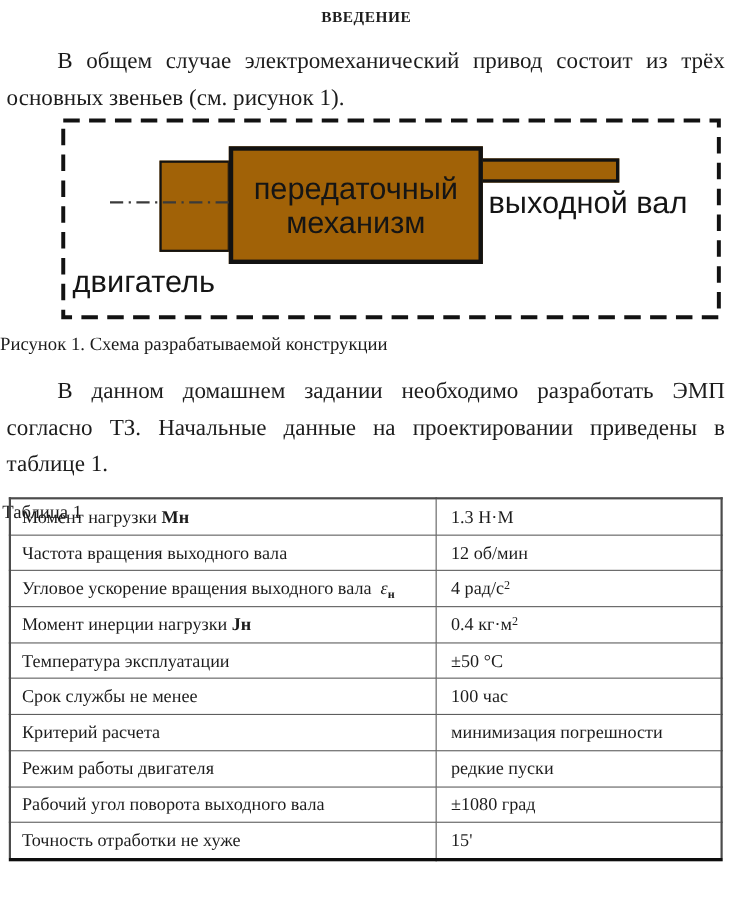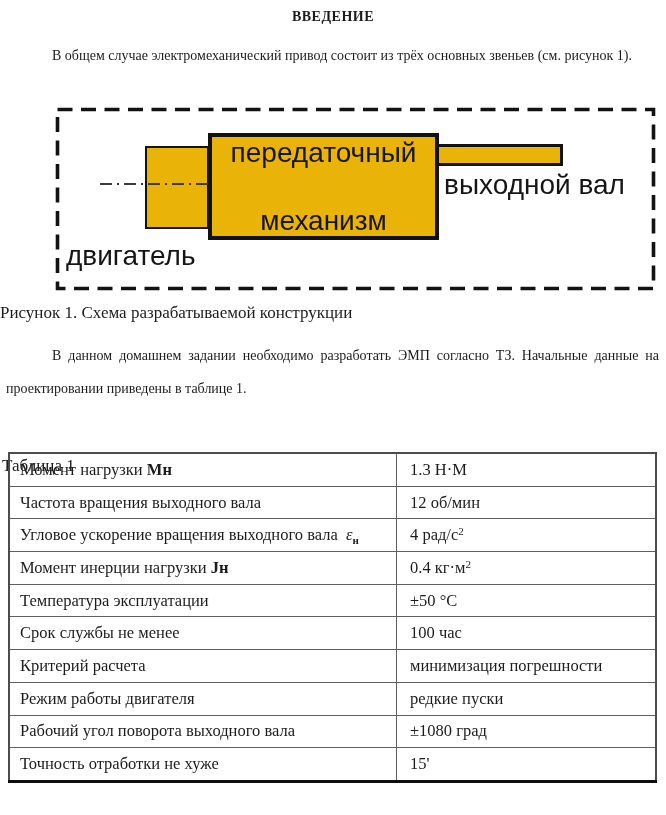--- a/index.html
+++ b/index.html
@@ -6,28 +6,28 @@
   body{
     width:666px;height:815px;position:relative;overflow:hidden;
     font-family:"Liberation Serif","DejaVu Serif",serif;color:#1c1c1c;
   }
   .abs{position:absolute;}
   .doc-title{
     top:9px;left:0;width:666px;text-align:center;
     font-size:14px;font-weight:bold;letter-spacing:.5px;
   }
   .para{
-    left:6px;width:653px;font-size:14px;line-height:33px;
+    left:6px;width:653px;font-size:21px;line-height:33px;
     text-align:justify;text-indent:46px;
   }
   .para1{top:39px;}
   .para2{top:339px;}
   
   .figure{top:107px;left:0;width:666px;height:198px;}
-  .figure .shape{position:absolute;background:#eab308;box-sizing:border-box;justify-content:space-between;}
+  .figure .shape{position:absolute;background:#a16207;box-sizing:border-box;}
   .motor-box{left:145px;top:39px;width:64px;height:83px;border:2.5px solid #121212;}
   .shaft-bar{left:436px;top:37px;width:127px;height:22px;border:3px solid #121212;}
   .trans-box{
     left:208px;top:26px;width:231px;height:107px;border:4px solid #121212;
     display:flex;flex-direction:column;align-items:center;justify-content:center;
   }
   .fig-text{
     font-family:"Liberation Sans","DejaVu Sans",sans-serif;
     font-size:28px;line-height:31px;color:#151515;white-space:nowrap;
   }

